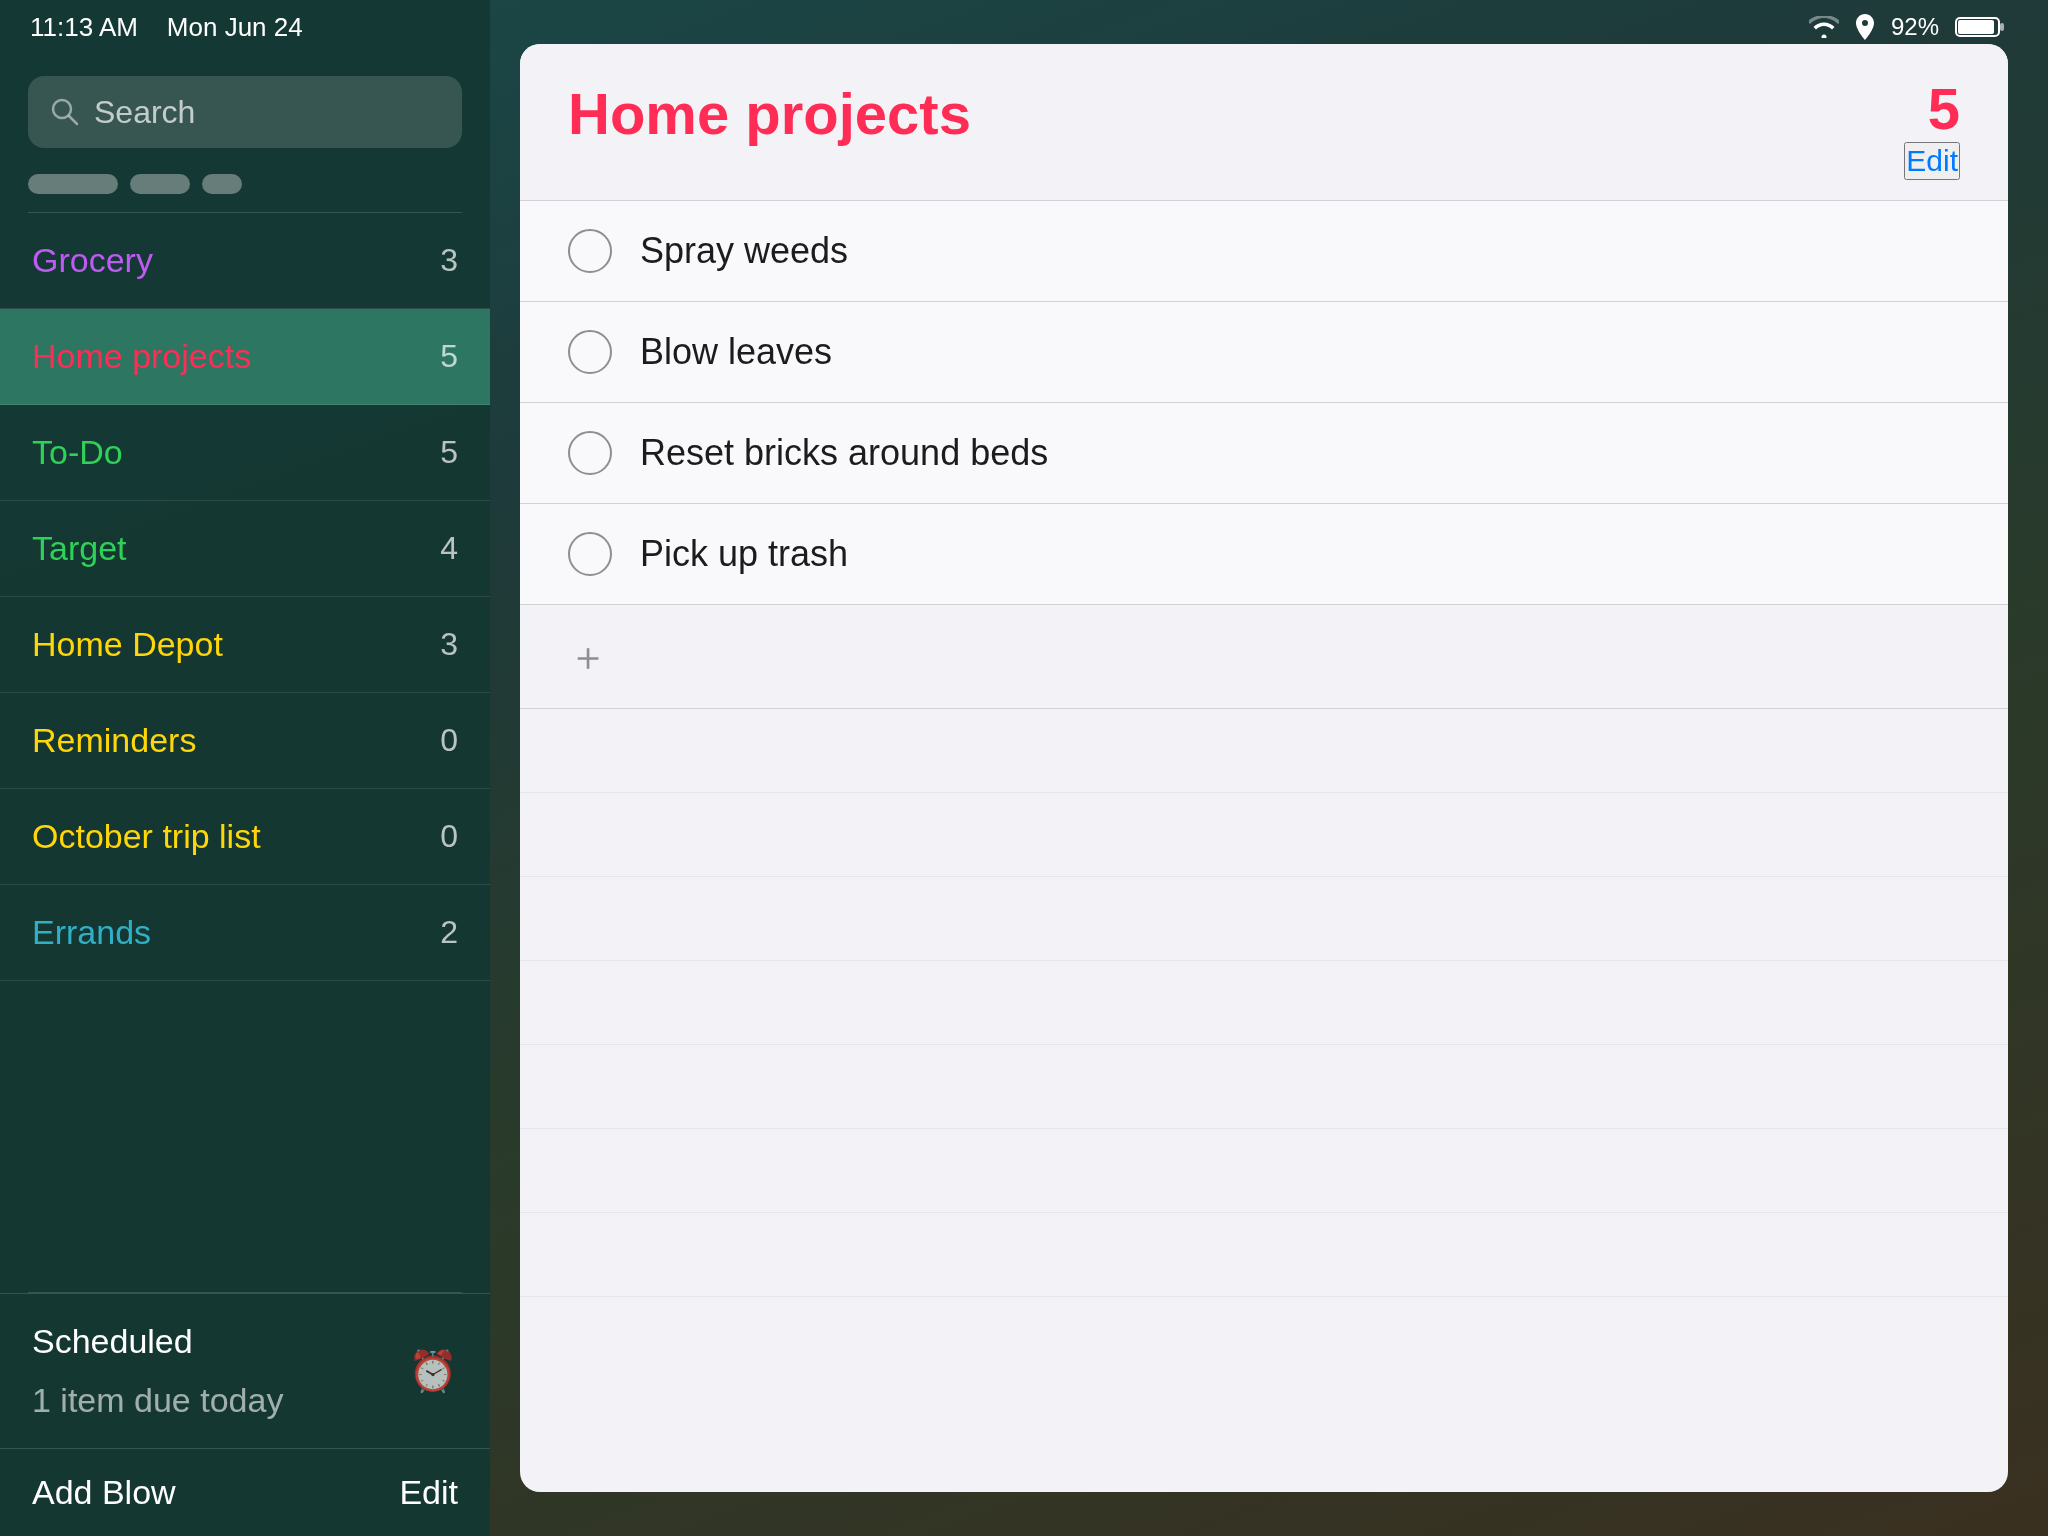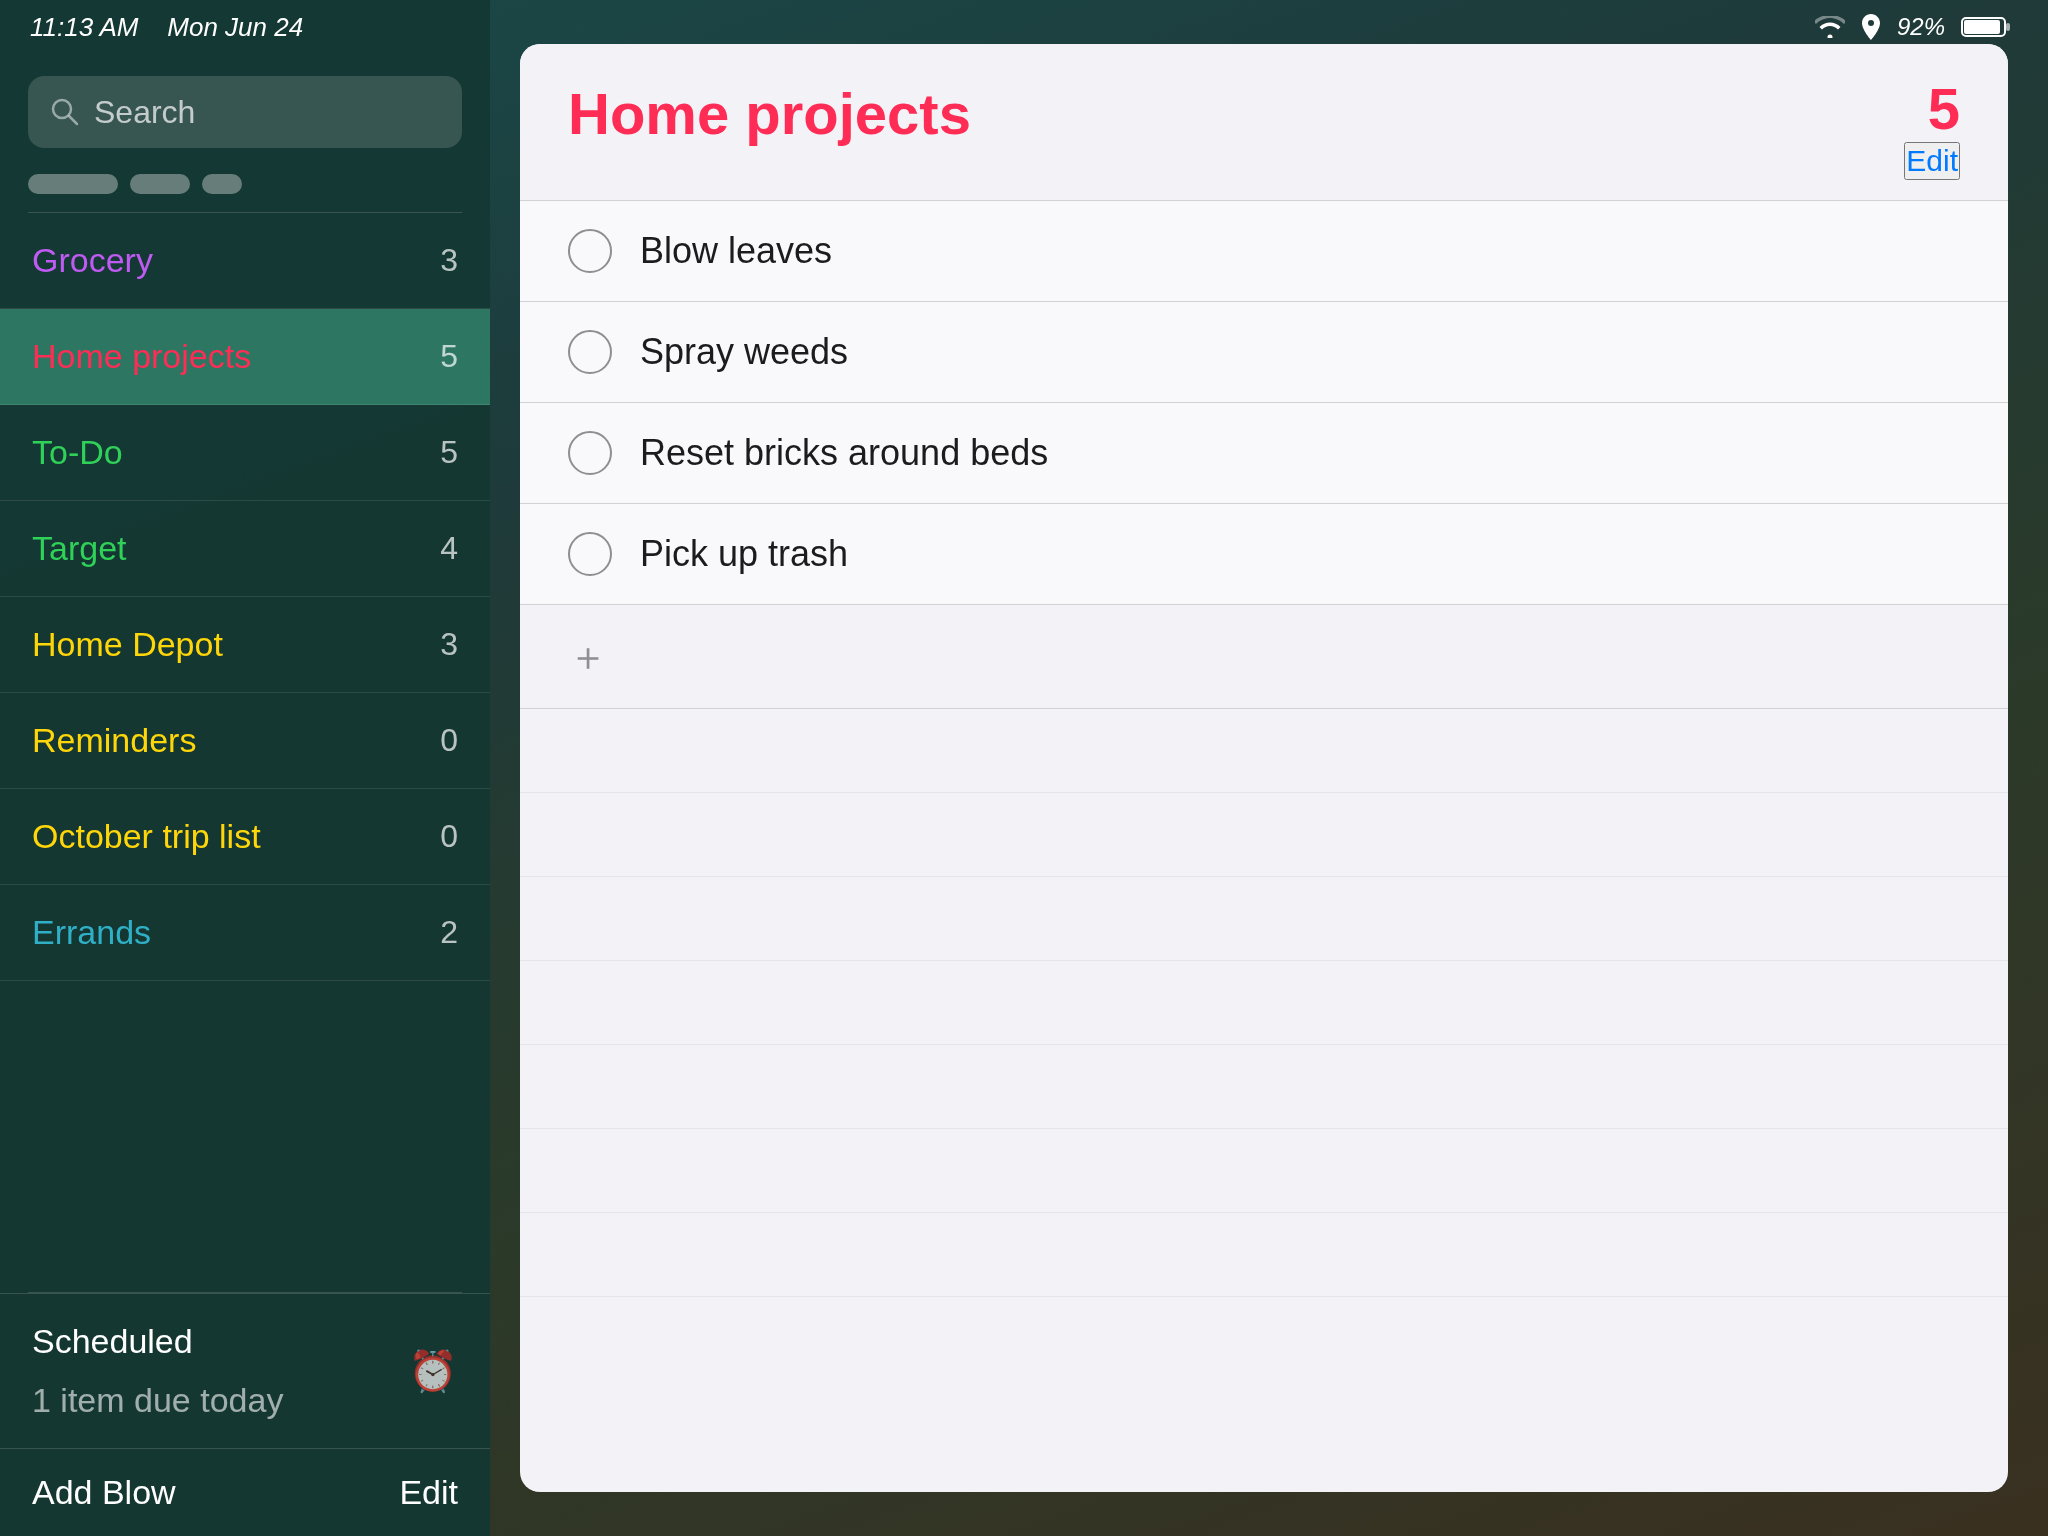--- a/index.html
+++ b/index.html
@@ -15,31 +15,30 @@
       height: 100%;
       background: linear-gradient(160deg, #1a4a4a 0%, #1e3a3a 30%, #2a3a2a 60%, #3a3020 100%);
       position: relative;
     }
 
     
     .status-bar {
       position: absolute;
       top: 0;
       left: 0;
-      right: 7px;
+      right: 13px;
       height: 54px;
       display: flex;
       align-items: center;
       justify-content: space-between;
       padding: 0 30px;
       color: white;
       font-size: 26px;
       font-weight: 500;
       z-index: 100;
-      font-style: italic;
     }
     .status-bar-right {
       display: flex;
       align-items: center;
       gap: 16px;
       font-size: 24px;
     }
 
     
     .sidebar {
@@ -381,25 +380,25 @@
       <span class="panel-title">Home projects</span>
       <div class="panel-header-right">
         <span class="panel-count">5</span>
         <button class="panel-edit">Edit</button>
       </div>
     </div>
 
     <div class="panel-list" id="task-list-container">
     <div class="task-item">
     <div class="task-checkbox"></div>
-    <span class="task-label">Blow leaves</span>
+    <span class="task-label">Spray weeds</span>
   </div>
         <div class="task-item">
     <div class="task-checkbox"></div>
-    <span class="task-label">Spray weeds</span>
+    <span class="task-label">Blow leaves</span>
   </div>
         <div class="task-item">
     <div class="task-checkbox"></div>
     <span class="task-label">Reset bricks around beds</span>
   </div>
         <div class="task-item">
     <div class="task-checkbox"></div>
     <span class="task-label">Pick up trash</span>
   </div>
         <div class="add-item-row">

